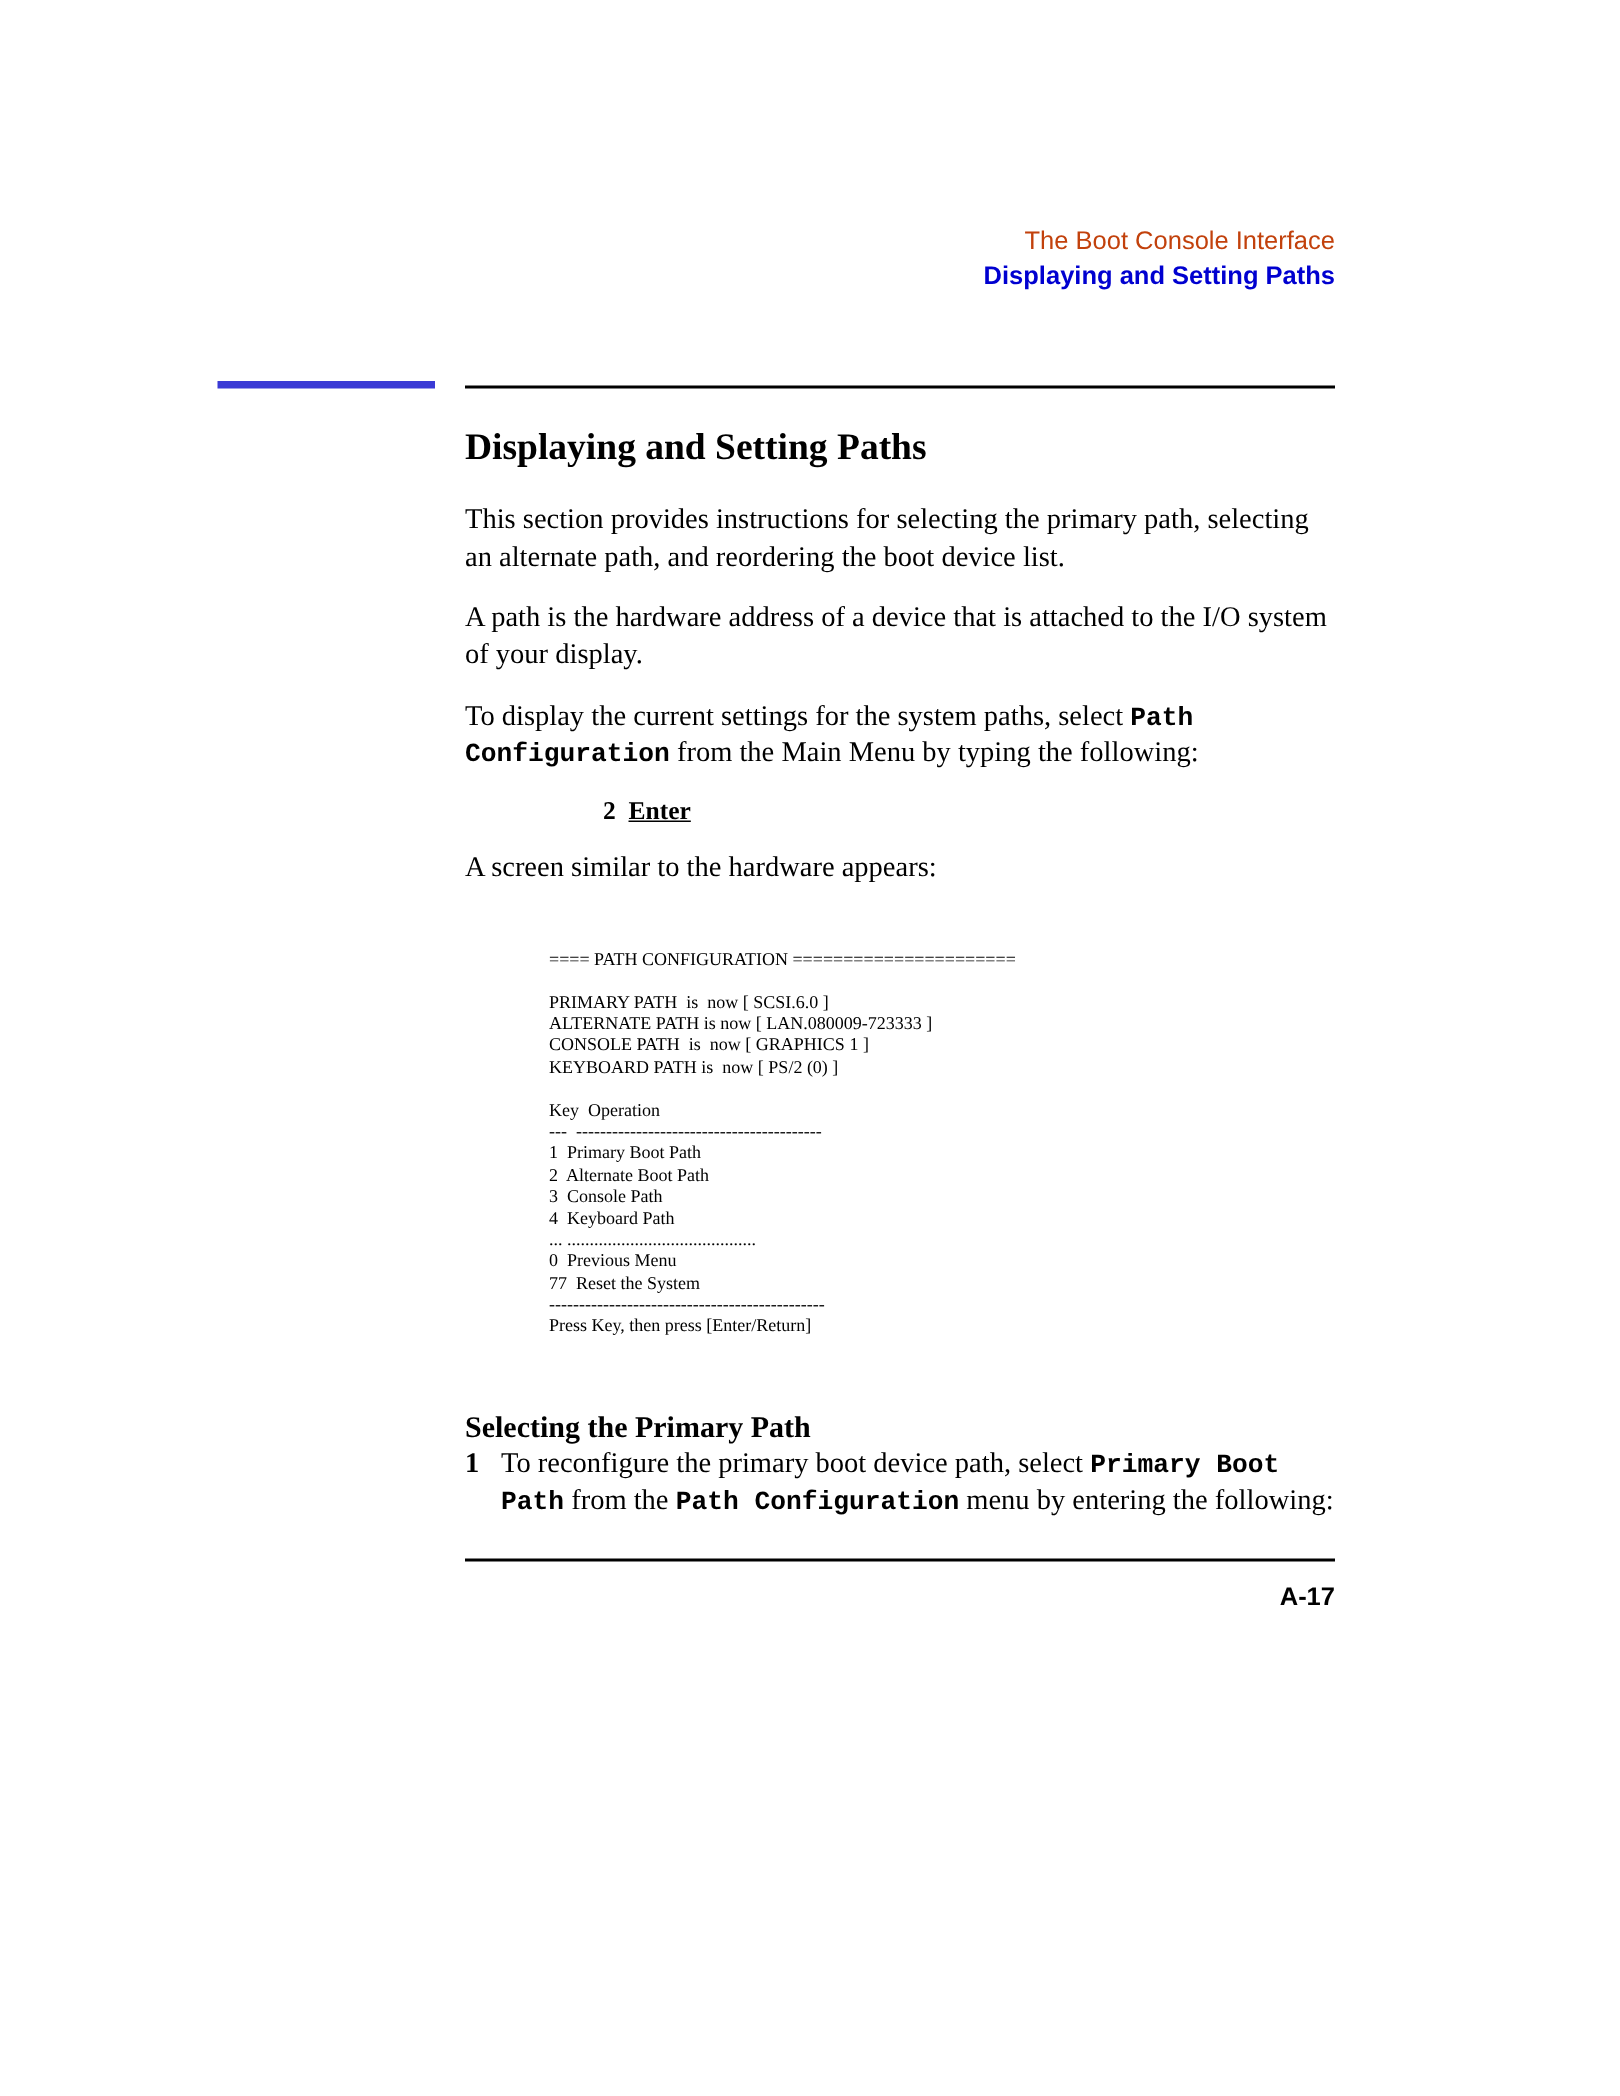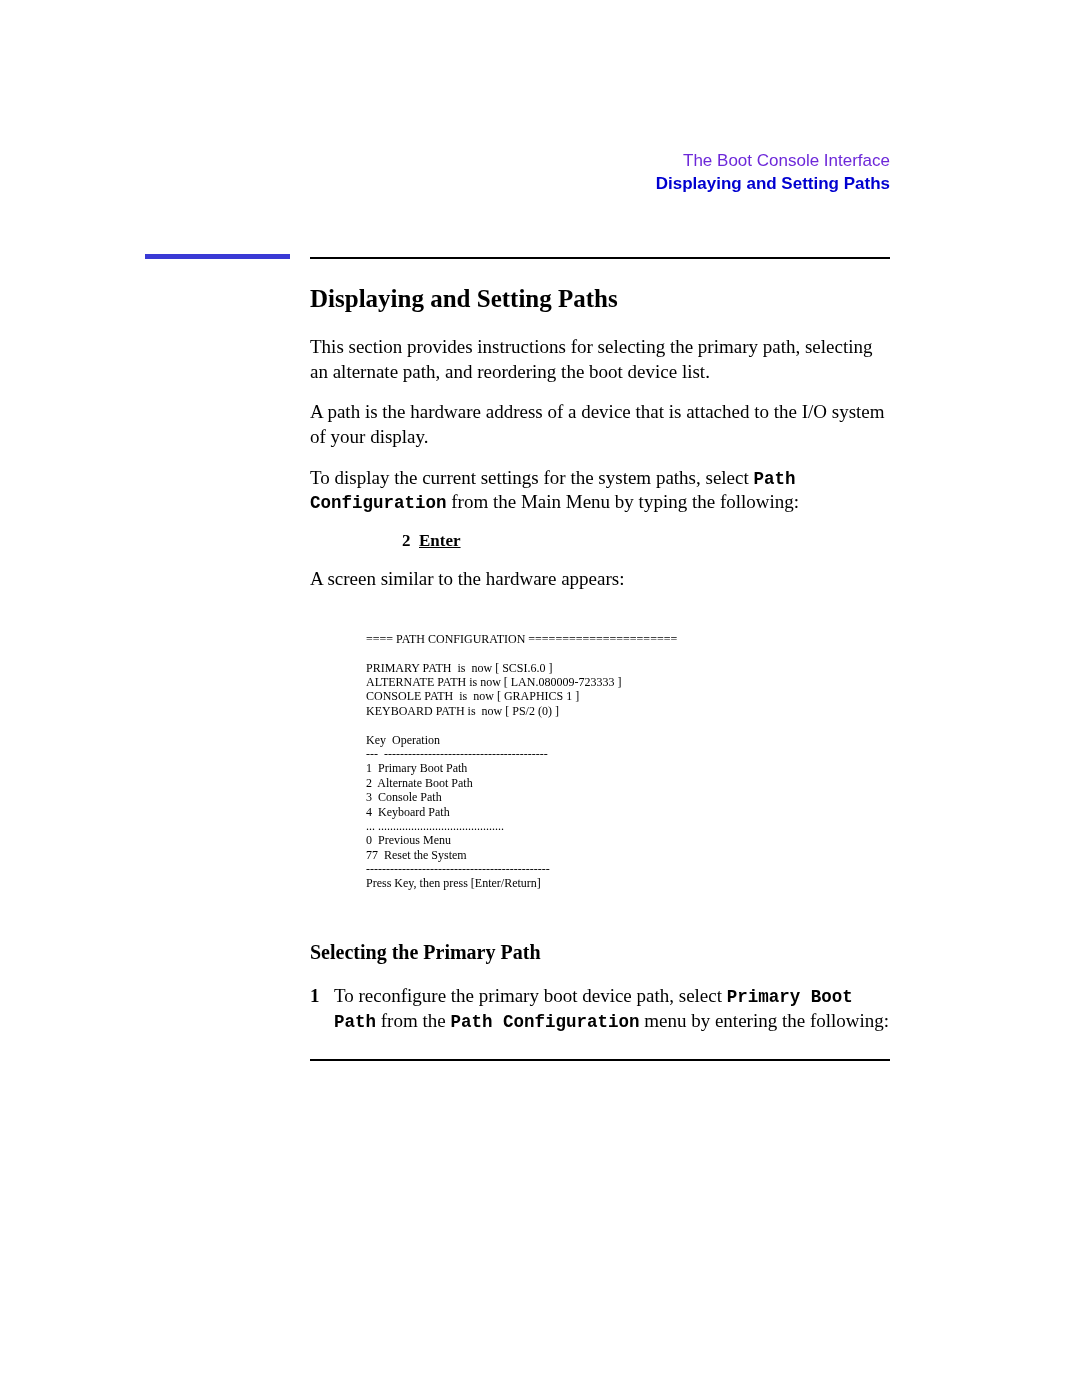--- a/index.html
+++ b/index.html
@@ -18,21 +18,21 @@
   }
   .header-block {
     text-align: right;
     font-family: Arial, Helvetica, sans-serif;
     font-size: 17px;
     line-height: 1.35;
     margin-bottom: 58px;
     margin-left: 160px;
   }
   .header-chapter {
-    color: #6d28d9;
+    color: #c2410c;
     font-weight: 400;
   }
   .header-section {
     color: #0000d0;
     font-weight: 700;
   }
   .rule-row {
     display: flex;
     align-items: flex-end;
     margin-left: -5px;
@@ -83,21 +83,21 @@
     font-family: Liberation Serif, serif;
     font-size: 12px;
     line-height: 1.2;
     white-space: pre;
     margin: 40px 0 50px 56px;
   }
   h2.subheading {
     font-family: "Times New Roman", Times, serif;
     font-weight: 700;
     font-size: 20px;
-    margin: 20px 0 20px 0;
+    margin: 20px 0 0 0;
   }
   .numlist {
     display: flex;
     gap: 10px;
     font-family: "Times New Roman", Times, serif;
     font-size: 19px;
     line-height: 1.3;
     margin: 0 0 16px 0;
   }
   .numlist .num {
@@ -177,14 +177,15 @@
     <div class="numlist">
       <div class="num">1</div>
       <div>
         <span>To reconfigure the primary boot device path, select </span><span class="mono-inline">Primary Boot Path</span><span> from the </span><span class="mono-inline">Path Configuration</span><span> menu by entering the following:</span>
       </div>
     </div>
 
   </div>
 
   <div class="bottom-rule"></div>
+  <div class="page-number">A-17</div>
 
 </div>
 
 </body></html>

